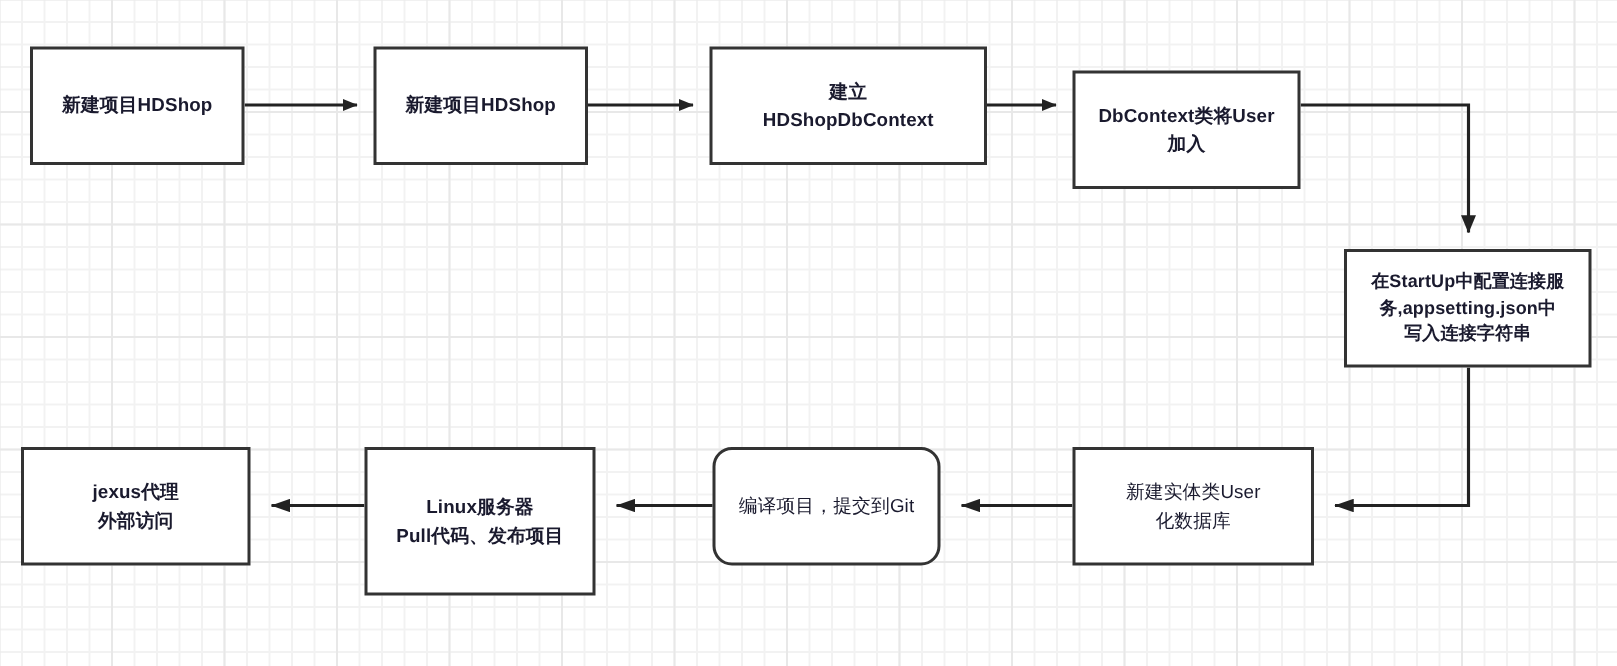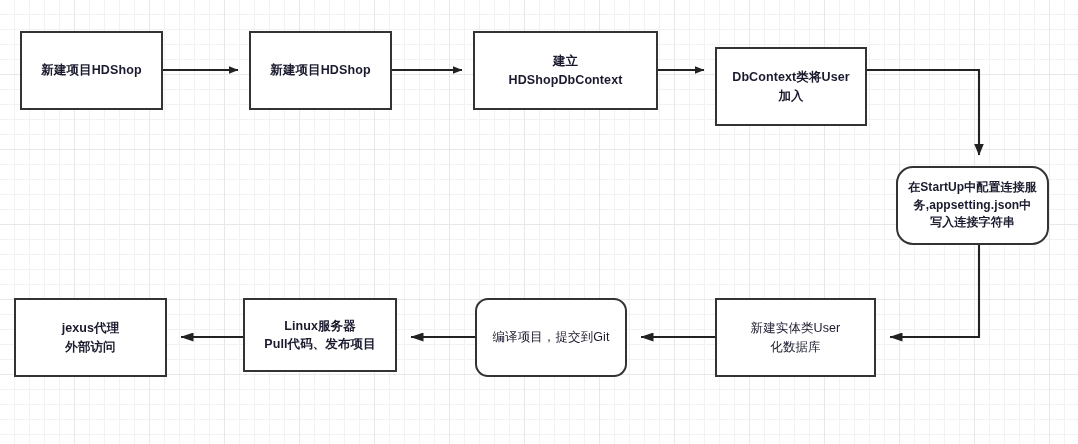--- a/index.html
+++ b/index.html
@@ -87,28 +87,28 @@
   <div class="node bold" style="left:20px; top:31px; width:143px; height:79px;">新建项目HDShop</div>
 
   <div class="node bold" style="left:249px; top:31px; width:143px; height:79px;">新建项目HDShop</div>
 
   <div class="node bold" style="left:473px; top:31px; width:185px; height:79px;">建立
 HDShopDbContext</div>
 
   <div class="node bold" style="left:715px; top:15px; width:152px; height:79px;margin-top:32px;">DbContext类将User
 加入</div>
 
-  <div class="node bold small" style="left:896px; top:166px; width:153px; height:79px;border-radius:17px;">在StartUp中配置连接服
+  <div class="node bold small" style="left:896px; top:166px; width:165px; height:79px;">在StartUp中配置连接服
 务,appsetting.json中
 写入连接字符串</div>
 
   <div class="node normal" style="left:715px; top:298px; width:161px; height:79px;">新建实体类User
 化数据库</div>
 
   <div class="node normal" style="left:475px; top:298px; width:152px; height:79px;border-radius:13px;">编译项目，提交到Git</div>
 
-  <div class="node bold" style="left:243px; top:298px; width:154px; height:74px;">Linux服务器
+  <div class="node bold" style="left:243px; top:298px; width:154px; height:99px;">Linux服务器
 Pull代码、发布项目</div>
 
   <div class="node bold" style="left:14px; top:298px; width:153px; height:79px;">jexus代理
 外部访问</div>
 
 </div>
 
 </body></html>

